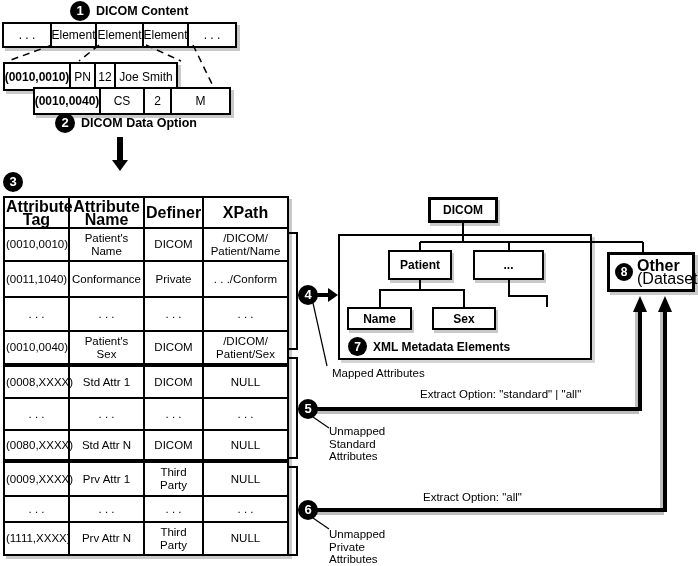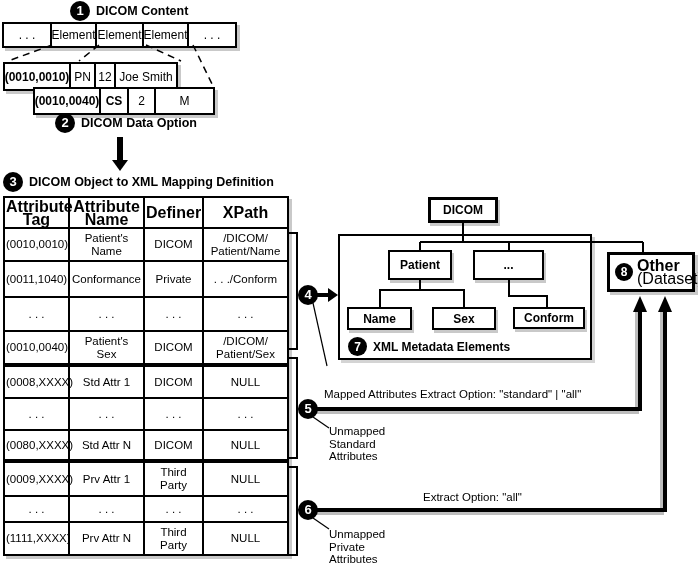--- a/index.html
+++ b/index.html
@@ -121,33 +121,32 @@
   </div>
 
   <div class="cellrow" style="left:3px;top:62px;height:25px;">
     <div class="b" style="width:66px;">(0010,0010)</div>
     <div style="width:25px;">PN</div>
     <div style="width:20px;">12</div>
     <div style="width:60px;">Joe Smith</div>
   </div>
   <div class="cellrow" style="left:33px;top:87px;height:24px;">
     <div class="b" style="width:66px;">(0010,0040)</div>
-    <div style="width:28px;font-weight:bold;">CS</div>
+    <div style="width:44px;">CS</div>
     <div style="width:27px;">2</div>
     <div style="width:57px;">M</div>
   </div>
 
   <div class="steplabel" style="left:55px;top:113px;">
     <span class="numcircle">2</span>
     <span>DICOM Data Option</span>
   </div>
 
   <div class="steplabel" style="left:3px;top:172px;">
     <span class="numcircle">3</span>
-    <span>DICOM Object to XML Mapping Definition</span>
   </div>
 
   <div class="tablewrap">
     <table class="map">
       <colgroup>
           <col style="width:65px">
           <col style="width:75px">
           <col style="width:59px">
           <col style="width:85px">
         </colgroup>
@@ -244,38 +243,35 @@
   </div>
   <div class="node" style="left:473px;top:250px;width:71px;height:30px;">
     <span>...</span>
   </div>
   <div class="node" style="left:347px;top:307px;width:65px;height:23px;">
     <span>Name</span>
   </div>
   <div class="node" style="left:432px;top:307px;width:64px;height:23px;">
     <span>Sex</span>
   </div>
-  <div class="node" style="left:513px;top:307px;width:72px;height:22px;">
-    <span>Conform</span>
-  </div>
 
   <div class="steplabel" style="left:348px;top:337px;font-size:12px;">
     <span class="numcircle" style="width:19px;height:19px;font-size:12px;">7</span>
     <span>XML Metadata Elements</span>
   </div>
 
   <div class="otherbox" style="left:607px;top:252px;width:88px;height:40px;">
     <span class="numcircle">8</span>
     <span>
       <div class="t1">Other</div>
       <div class="t2">(Dataset)</div>
     </span>
   </div>
 
-  <div class="ann" style="left:324px;top:367px;margin-top:21px;">Mapped Attributes</div>
+  <div class="ann" style="left:332px;top:367px;">Mapped Attributes</div>
   <div class="ann" style="left:420px;top:388px;">Extract Option: "standard" | "all"</div>
   <div class="ann" style="left:329px;top:425px;">Unmapped
 Standard
 Attributes</div>
   <div class="ann" style="left:423px;top:491px;">Extract Option: "all"</div>
   <div class="ann" style="left:329px;top:528px;">Unmapped
 Private
 Attributes</div>
 
 </div>

